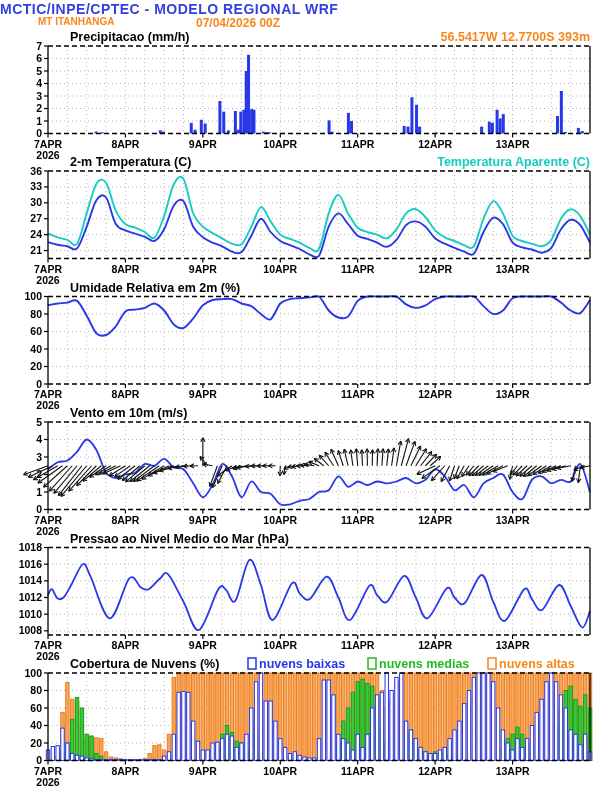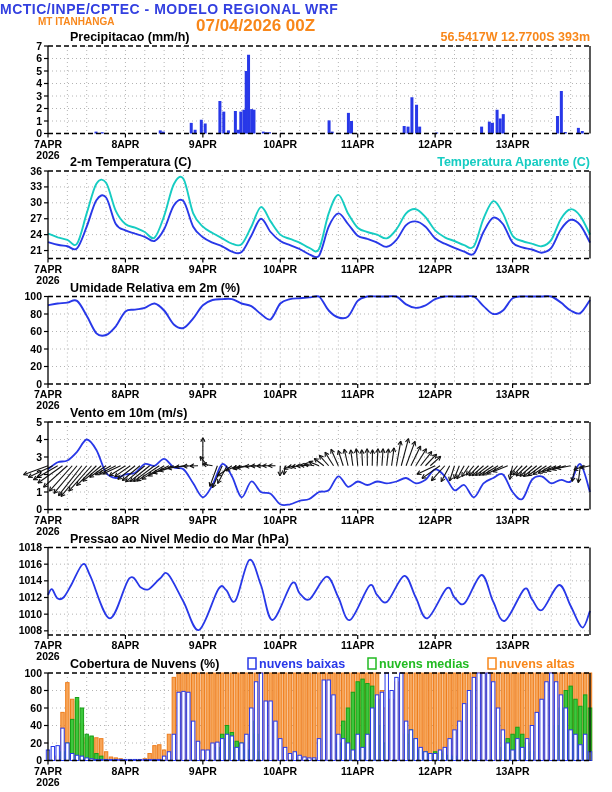--- a/index.html
+++ b/index.html
@@ -1,21 +1,21 @@
 <!DOCTYPE html>
 <html><head>
 <meta charset="utf-8">
 <style>
   html,body{margin:0;padding:0;background:#fff;}
   #app{position:relative;width:612px;height:792px;background:#fff;overflow:hidden;
        font-family:"Liberation Sans",sans-serif;}
   .hdr{position:absolute;font-weight:bold;white-space:pre;}
   #hdr-title{top:1px;left:0;width:612px;text-align:left;font-size:14px;letter-spacing:0.5px;}
   #hdr-station{top:16px;left:38px;font-size:10px;}
-  #hdr-run{top:16px;left:196px;font-size:17px;}
+  #hdr-run{top:16px;left:196px;font-size:12px;}
   svg text{font-family:"Liberation Sans",sans-serif;font-weight:bold;}
 </style>
 </head>
 <body>
 
 <div id="app">
   <div id="hdr-title" class="hdr" style="color: rgb(51, 64, 224);">MCTIC/INPE/CPTEC - MODELO REGIONAL WRF</div>
   <div id="hdr-station" class="hdr" style="color: rgb(248, 135, 26);">MT ITANHANGA</div>
   <div id="hdr-run" class="hdr" style="color: rgb(248, 135, 26);">07/04/2026 00Z</div>
   <svg id="meteogram" width="612" height="792">

